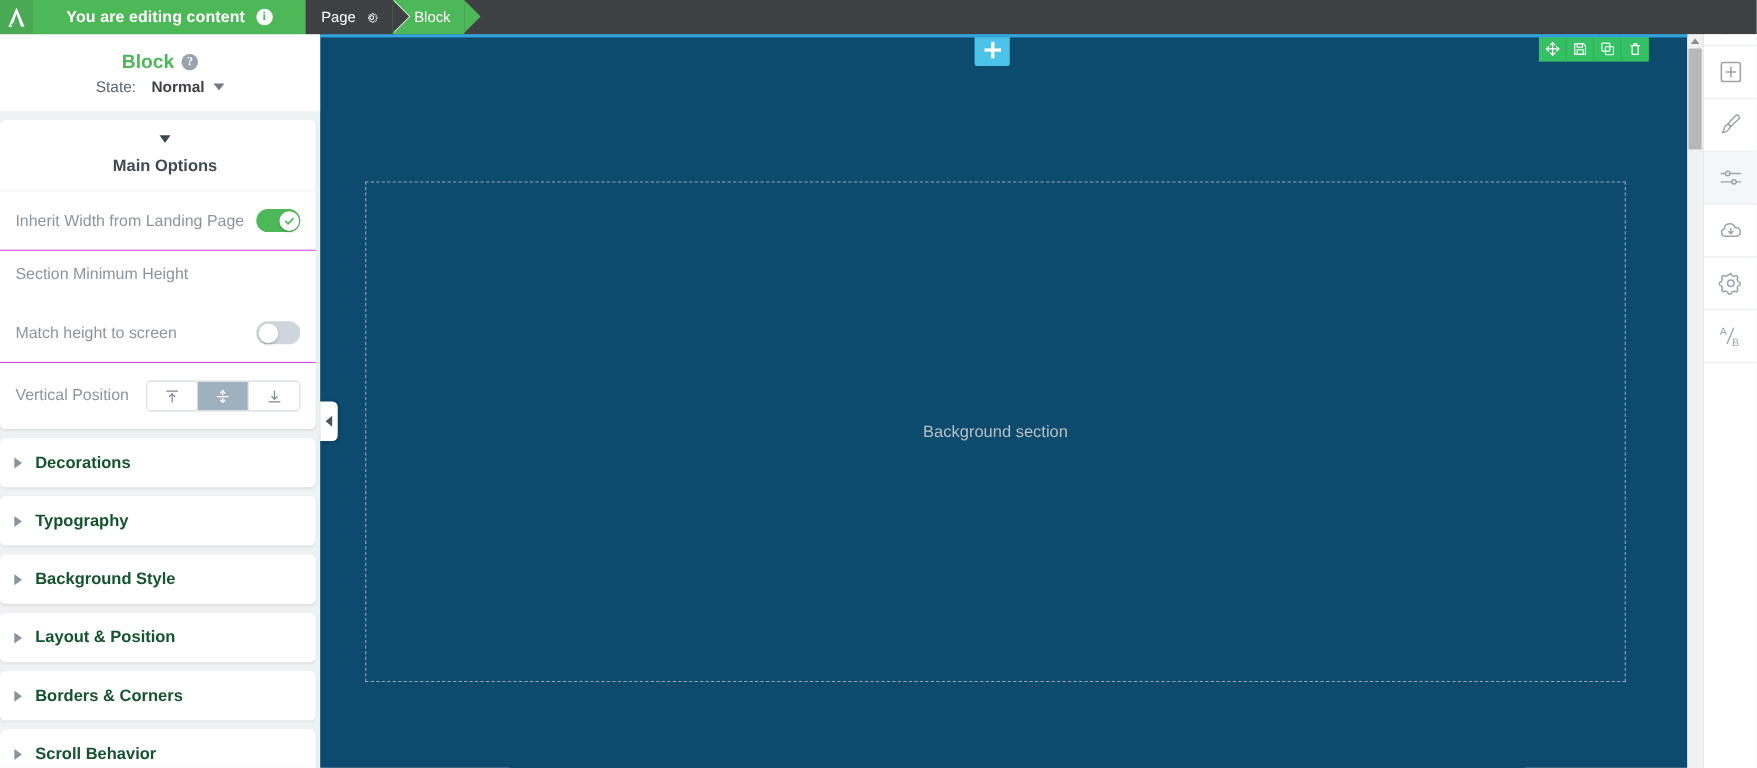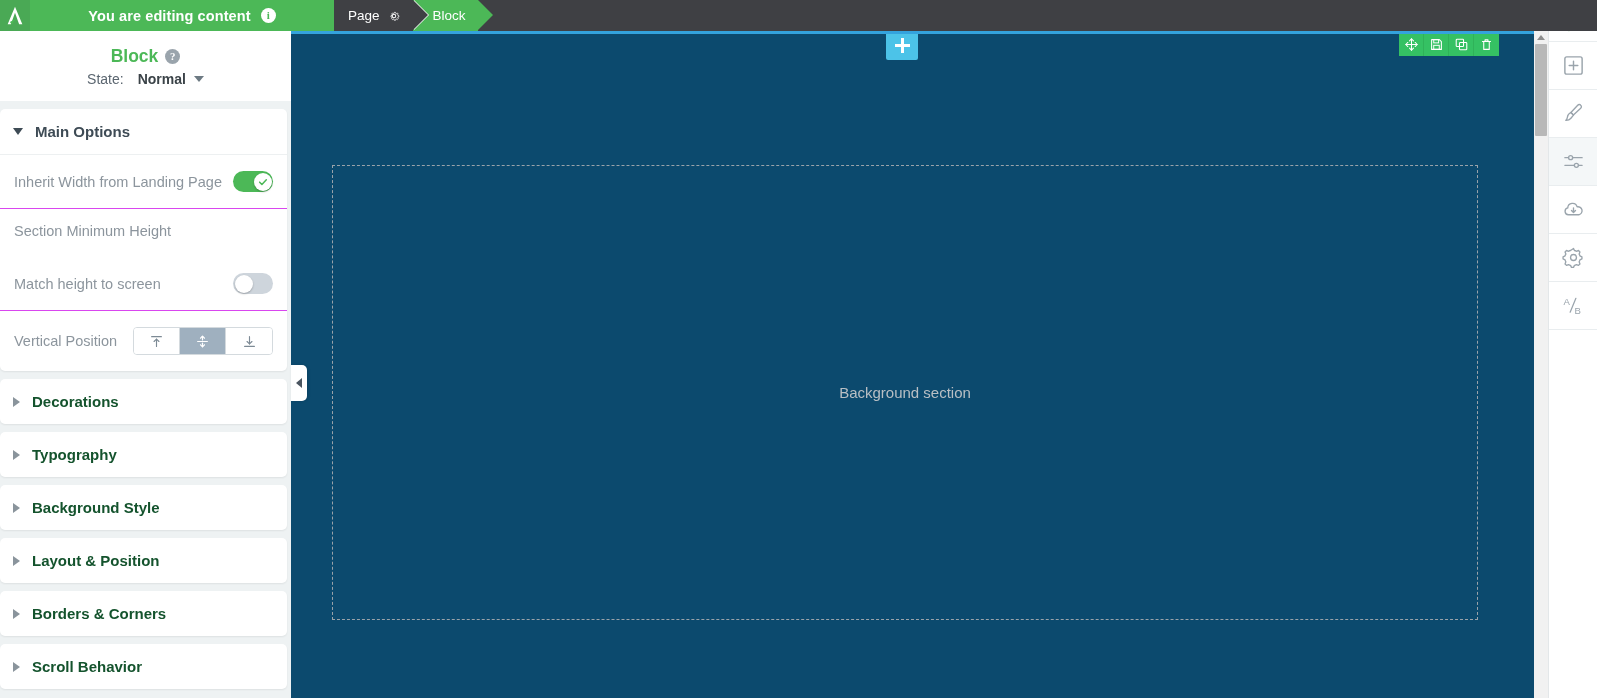--- a/index.html
+++ b/index.html
@@ -18,21 +18,21 @@
     display: flex; align-items: stretch;
     z-index: 40;
   }
   .logo-tile {
     width: 30px; height: 31px;
     background: #4aa955;
     display: flex; align-items: center; justify-content: center;
     flex: 0 0 auto;
   }
   .editing-banner {
-    width: 304px; height: 31px;
+    width: 248px; height: 31px;
     background: #4cb857;
     display: flex; align-items: center; justify-content: center;
     gap: 10px;
     flex: 0 0 auto;
     position: relative;
   }
   .editing-banner .eb-text {
     color: #ffffff;
     font-size: 14.5px;
     font-weight: bold;
@@ -140,21 +140,21 @@
   }
   .card.first { margin-top: 8px; }
 
   .sec-head {
     display: flex; align-items: center; gap: 12px;
     padding: 14px 0 14px 13px;
     font-size: 15px; font-weight: bold;
     color: #14532d;
     cursor: default;
   }
-  .sec-head.open { color: #3e4b55; border-bottom: 1px solid #edf0f1; }
+  .sec-head.open { color: #3e4b55; border-bottom: 1px solid #edf0f1; flex-direction: column; }
   .tri-down {
     width: 0; height: 0;
     border-left: 5px solid transparent;
     border-right: 5px solid transparent;
     border-top: 7px solid #3e4b55;
   }
   .tri-right {
     width: 0; height: 0;
     border-top: 5px solid transparent;
     border-bottom: 5px solid transparent;

